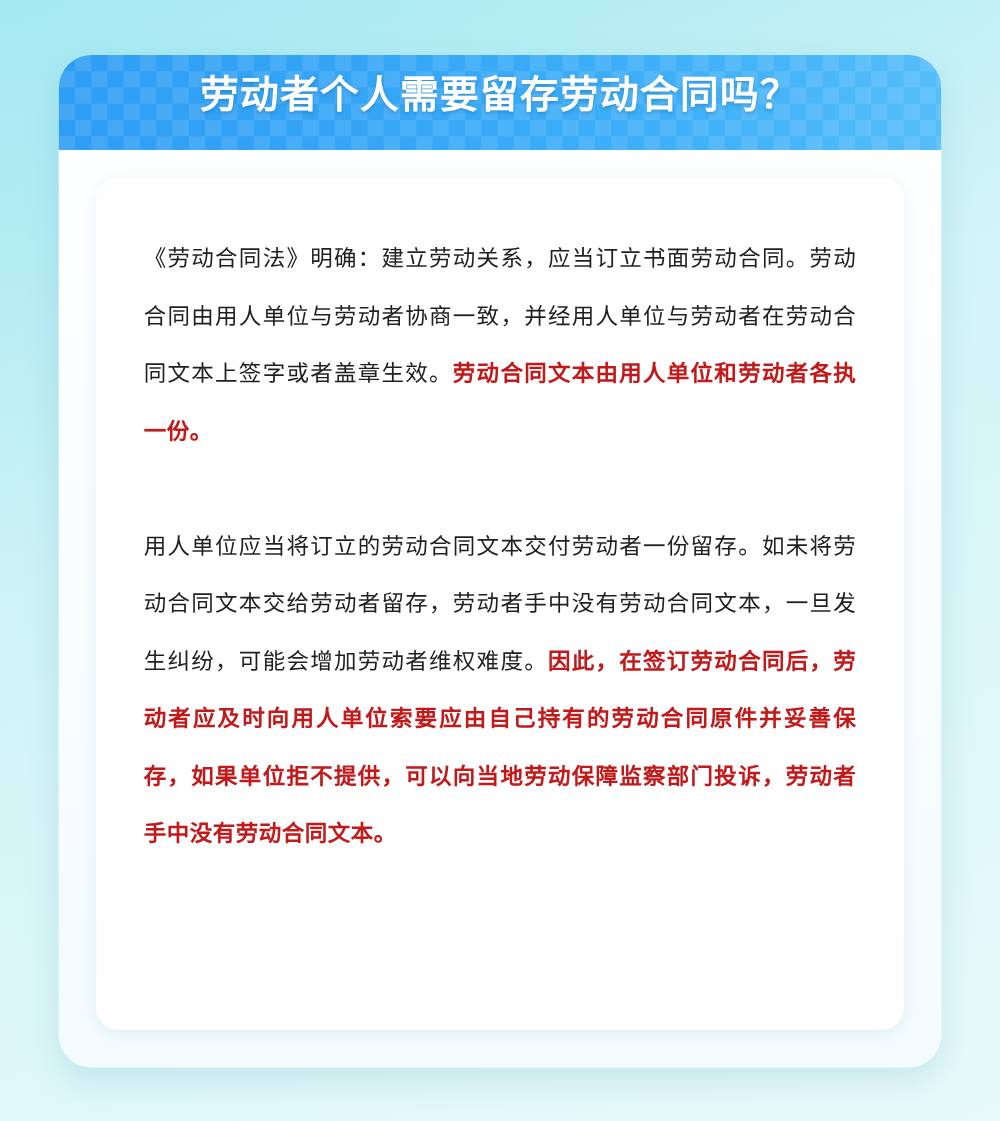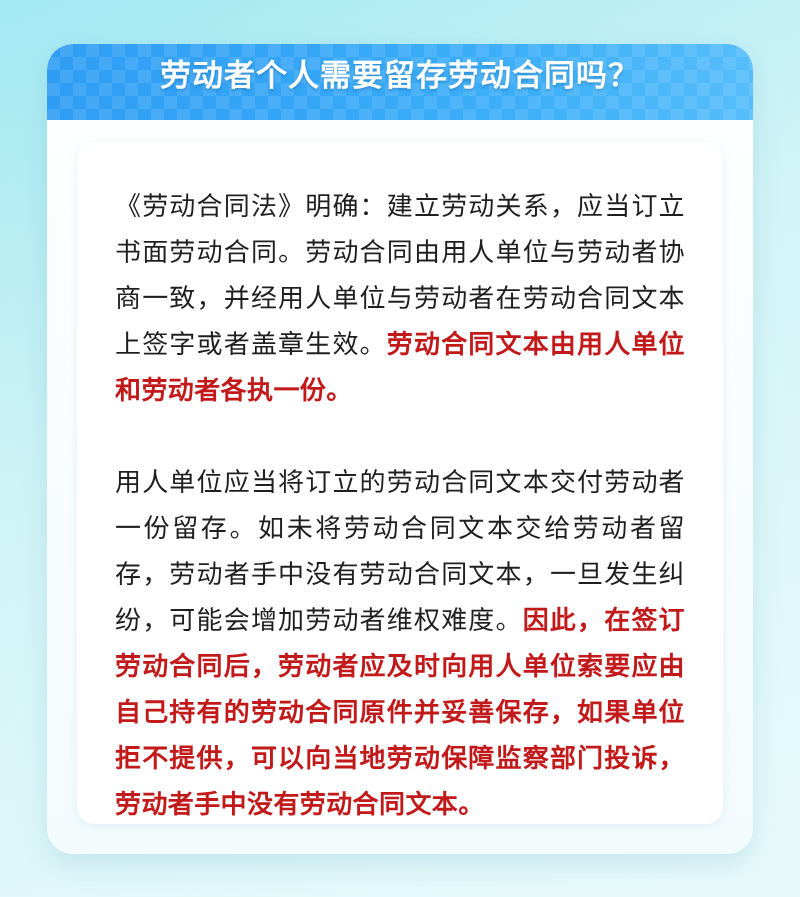--- a/index.html
+++ b/index.html
@@ -92,21 +92,21 @@
     height: 682px;
     background: #ffffff;
     border-radius: 18px;
     box-shadow: 0 2px 10px rgba(120, 185, 205, 0.18);
     box-sizing: border-box;
     padding: 42px 38px 30px 38px;
     overflow: hidden;
   }
 
   .para {
-    font-size: 26px;
+    font-size: 18px;
     line-height: 46px;
     color: #1f1f1f;
     letter-spacing: 0.4px;
     text-align: justify;
     margin: 0;
     font-family: Liberation Serif, serif;
   }
   .para + .para {
     margin-top: 46px;
   }

